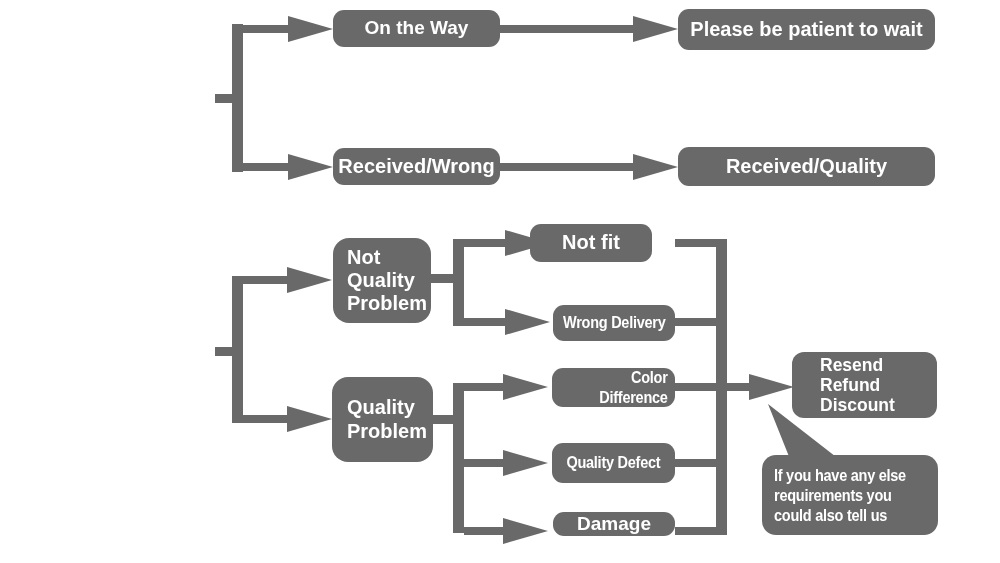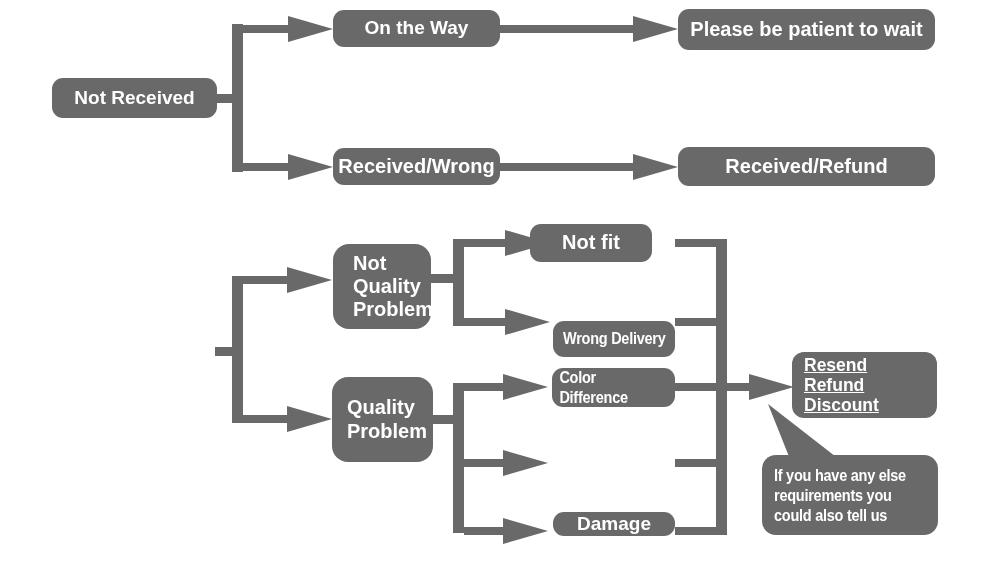--- a/index.html
+++ b/index.html
@@ -16,21 +16,21 @@
   }
   .node{
     position:absolute;
     background:var(--node-color,#696969);
     color:#ffffff;
     border-radius:11px;
     display:flex;
     align-items:center;
     justify-content:center;
     font-weight:bold;
-    text-align:left;
+    text-align:right;
     white-space:pre-line;
     line-height:1.16;
     box-sizing:border-box;
   }
   .node.left{
     justify-content:flex-start;
     text-align:left;
   }
   .lbl{display:block;}
   .narrow .lbl{
@@ -58,23 +58,20 @@
   .f19{font-size:19px;}
   .f18{font-size:20px;}
   .f17{font-size:17.5px;}
   .f16{font-size:16.5px;}
 </style>
 </head>
 <body style="--node-color: #696969;">
 
 <div id="canvas" style="background: rgb(255, 255, 255); color: rgb(255, 255, 255);">
 
-  <div class="node f19" style="left:52px;top:78px;width:165px;height:40px;">
-    <span class="lbl">Not Received</span>
-  </div>
 
   <div class="line" style="left:215px;top:94px;width:22px;height:9px;"></div>
   <div class="line" style="left:232px;top:24px;width:11px;height:148px;"></div>
 
   <div class="line" style="left:237px;top:25px;width:52px;height:8px;"></div>
   <div class="ah" style="left:288px;top:16px;"></div>
   <div class="node f19" style="left:333px;top:10px;width:167px;height:37px;">
     <span class="lbl">On the Way</span>
   </div>
 
@@ -86,47 +83,47 @@
 
   <div class="line" style="left:237px;top:163px;width:52px;height:8px;"></div>
   <div class="ah" style="left:288px;top:154px;"></div>
   <div class="node f18" style="left:333px;top:148px;width:167px;height:37px;">
     <span class="lbl">Received/Wrong</span>
   </div>
 
   <div class="line" style="left:500px;top:163px;width:135px;height:8px;"></div>
   <div class="ah" style="left:633px;top:154px;"></div>
   <div class="node f18" style="left:678px;top:147px;width:257px;height:39px;">
-    <span class="lbl">Received/Refund</span>
+    <span class="lbl">Received/Quality</span>
   </div>
 
 
   <div class="line" style="left:215px;top:347px;width:22px;height:9px;"></div>
   <div class="line" style="left:232px;top:276px;width:11px;height:147px;"></div>
 
   <div class="line" style="left:237px;top:276px;width:50px;height:8px;"></div>
   <div class="ah" style="left:287px;top:267px;"></div>
-  <div class="node left f18" style="left:333px;top:244px;width:98px;height:85px;border-radius:16px;padding-left:20px;">
+  <div class="node left f18" style="left:333px;top:238px;width:98px;height:85px;border-radius:16px;padding-left:14px;">
     <span class="lbl">Not
 Quality
 Problem</span>
   </div>
 
   <div class="line" style="left:431px;top:274px;width:26px;height:9px;"></div>
   <div class="line" style="left:453px;top:239px;width:11px;height:87px;"></div>
 
   <div class="line" style="left:464px;top:239px;width:44px;height:8px;"></div>
   <div class="ah" style="left:505px;top:230px;"></div>
   <div class="node f18" style="left:530px;top:224px;width:122px;height:38px;">
     <span class="lbl">Not fit</span>
   </div>
 
   <div class="line" style="left:464px;top:318px;width:44px;height:8px;"></div>
   <div class="ah" style="left:505px;top:309px;"></div>
-  <div class="node narrow f16" style="left:553px;top:305px;width:122px;height:36px;margin-top:16px;">
+  <div class="node narrow f16" style="left:553px;top:305px;width:122px;height:36px;">
     <span class="lbl">Wrong Delivery</span>
   </div>
 
   <div class="line" style="left:237px;top:415px;width:50px;height:8px;"></div>
   <div class="ah" style="left:287px;top:406px;"></div>
   <div class="node left f18" style="left:332px;top:377px;width:101px;height:85px;border-radius:16px;padding-left:15px;">
     <span class="lbl">Quality
 Problem</span>
   </div>
 
@@ -134,37 +131,40 @@
   <div class="line" style="left:453px;top:383px;width:11px;height:150px;"></div>
 
   <div class="line" style="left:464px;top:383px;width:42px;height:8px;"></div>
   <div class="ah" style="left:503px;top:374px;"></div>
   <div class="node narrow f16" style="left:552px;top:368px;width:123px;height:39px;">
     <span class="lbl">Color Difference</span>
   </div>
 
   <div class="line" style="left:464px;top:459px;width:42px;height:8px;"></div>
   <div class="ah" style="left:503px;top:450px;"></div>
+  <div class="node narrow f16" style="left:552px;top:443px;width:123px;height:40px;">
+    <span class="lbl">Quality Defect</span>
+  </div>
 
   <div class="line" style="left:464px;top:527px;width:42px;height:8px;"></div>
   <div class="ah" style="left:503px;top:518px;"></div>
   <div class="node f19" style="left:553px;top:512px;width:122px;height:24px;">
     <span class="lbl">Damage</span>
   </div>
 
   <div class="line" style="left:675px;top:239px;width:42px;height:8px;"></div>
   <div class="line" style="left:675px;top:318px;width:42px;height:8px;"></div>
   <div class="line" style="left:675px;top:383px;width:42px;height:8px;"></div>
   <div class="line" style="left:675px;top:459px;width:42px;height:8px;"></div>
   <div class="line" style="left:675px;top:527px;width:42px;height:8px;"></div>
   <div class="line" style="left:716px;top:239px;width:11px;height:296px;"></div>
 
   <div class="line" style="left:727px;top:383px;width:24px;height:8px;"></div>
   <div class="ah" style="left:749px;top:374px;"></div>
-  <div class="node left f17" style="left:792px;top:352px;width:145px;height:66px;border-radius:12px;padding-left:12px;text-decoration:underline;">
+  <div class="node left f17" style="left:792px;top:352px;width:145px;height:66px;border-radius:12px;padding-left:28px;">
     <span class="lbl">Resend
 Refund
 Discount</span>
   </div>
 
   <div class="tail" style="left:760px;top:404px;width:80px;height:56px;"></div>
   <div class="node left narrow f16" style="left:762px;top:455px;width:176px;height:80px;border-radius:14px;padding-left:12px;line-height:1.22;">
     <span class="lbl">If you have any else
 requirements you
 could also tell us</span>

